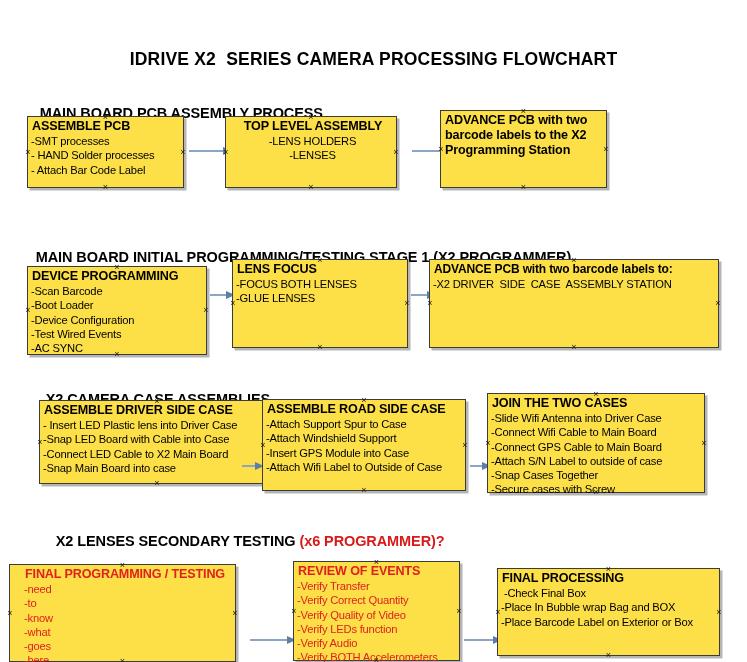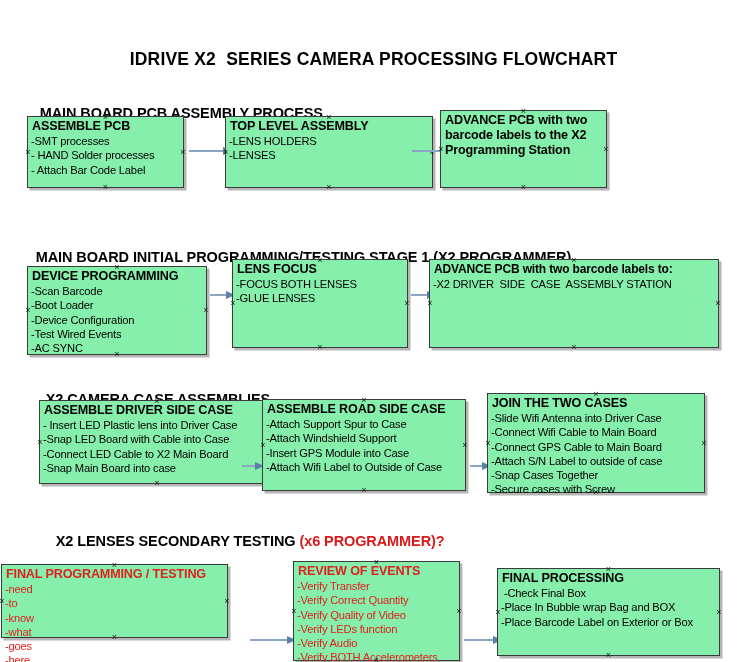--- a/index.html
+++ b/index.html
@@ -41,21 +41,21 @@
     white-space: pre;
   }
   .section-title .accent {
     color: #d81a1a;
   }
 
   
   .node {
     position: absolute;
     box-sizing: border-box;
-    background: #86efac;
+    background: #fde047;
     border: 1px solid #3b3b3b;
     box-shadow: 2.5px 2.5px 0 0 rgba(120,120,120,0.55);
     overflow: visible;
   }
   .node .ttl {
     font-size: 12.6px;
     font-weight: bold;
     line-height: 15px;
     white-space: pre;
     padding: 2px 0 0 4px;
@@ -136,21 +136,21 @@
       <li>- Attach Bar Code Label</li>
     </ul>
     <span class="handle" style="left:50%; top:0;"></span>
     <span class="handle" style="left:50%; top:100%;"></span>
     <span class="handle" style="left:0; top:50%;"></span>
     <span class="handle" style="left:100%; top:50%;"></span>
   </div>
 
   <div class="conn" style="left:189px; top:119px; width:35px;"></div>
 
-  <div class="node" style="left:225px; top:85px; width:208px; height:72px;">
+  <div class="node" style="left:225px; top:85px; width:172px; height:72px;text-align:center;">
     <div class="ttl">TOP LEVEL ASSEMBLY</div>
     <ul>
       <li>-LENS HOLDERS</li>
       <li>-LENSES</li>
     </ul>
     <span class="handle" style="left:50%; top:0;"></span>
     <span class="handle" style="left:50%; top:100%;"></span>
     <span class="handle" style="left:0; top:50%;"></span>
     <span class="handle" style="left:100%; top:50%;"></span>
   </div>
@@ -260,21 +260,21 @@
     <span class="handle" style="left:50%; top:0;"></span>
     <span class="handle" style="left:50%; top:100%;"></span>
     <span class="handle" style="left:0; top:50%;"></span>
     <span class="handle" style="left:100%; top:50%;"></span>
   </div>
 
   <div class="section-title" style="left:40px; top:486px;">
     <span>X2 LENSES SECONDARY TESTING </span><span class="accent">(x6 PROGRAMMER)?</span>
   </div>
 
-  <div class="node red" style="left:1px; top:533px; width:227px; height:74px;">
+  <div class="node red" style="left:9px; top:533px; width:227px; height:98px;padding-left:11px;">
     <div class="ttl">FINAL PROGRAMMING / TESTING</div>
     <ul>
       <li>-need</li>
       <li>-to</li>
       <li>-know</li>
       <li>-what</li>
       <li>-goes</li>
       <li>-here</li>
     </ul>
     <span class="handle" style="left:50%; top:0;"></span>

